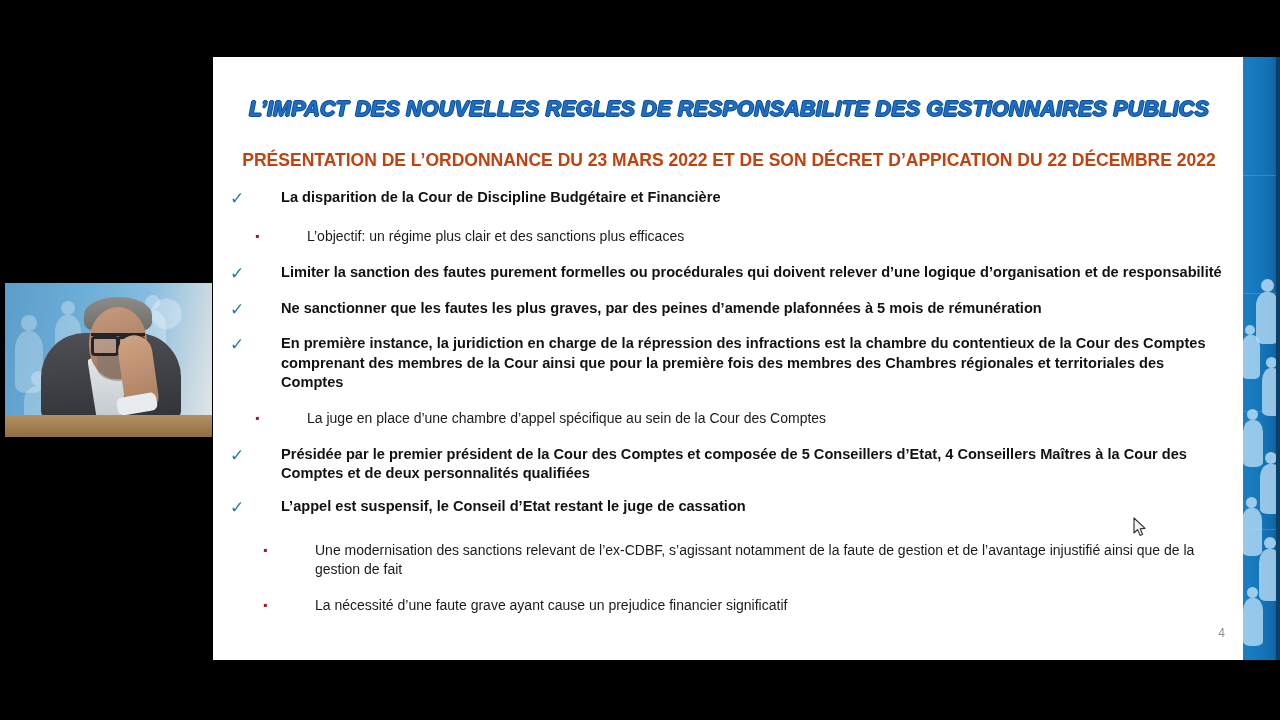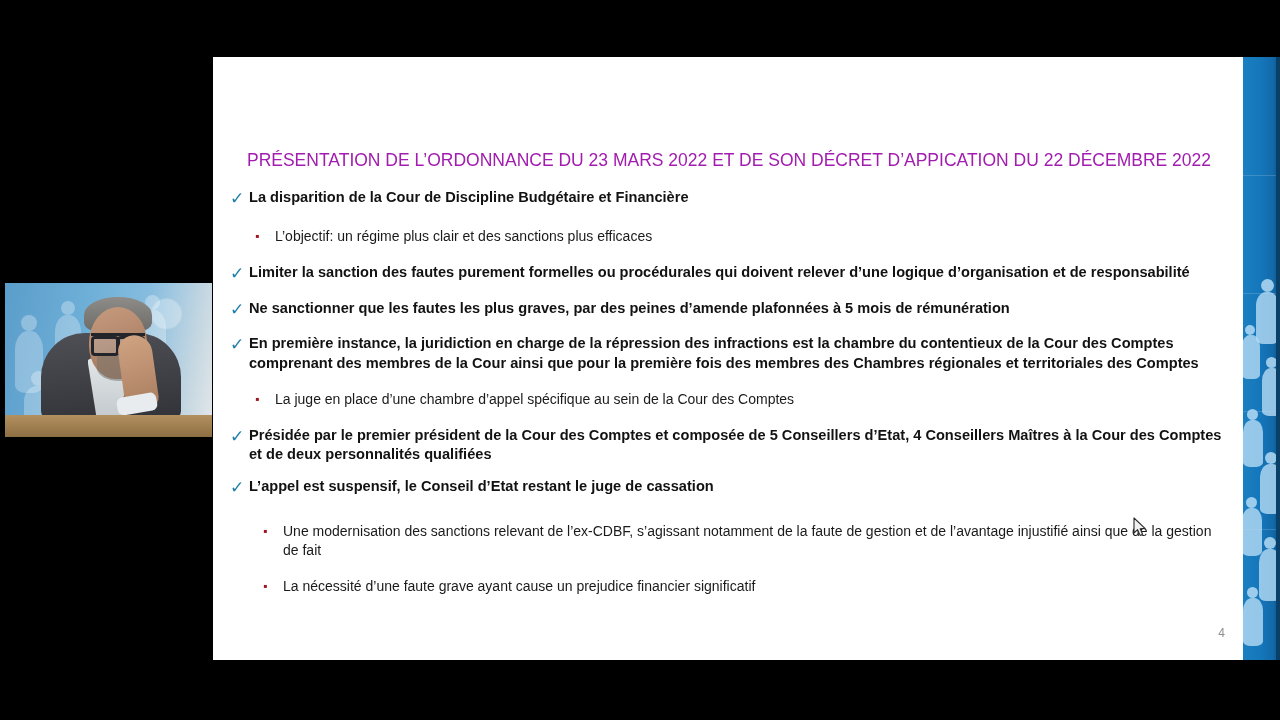--- a/index.html
+++ b/index.html
@@ -159,38 +159,38 @@
     color: #1c6fc4;
     text-shadow:
       1px 0 0 #0f4f95, -1px 0 0 #0f4f95,
       0 1px 0 #0f4f95, 0 -1px 0 #0f4f95;
     white-space: nowrap;
   }
   #subtitle {
     position: absolute;
     left: 12px; top: 93px; width: 1008px;
     text-align: center;
-    font-size: 17.5px; font-weight: 400;
-    color: #a21caf;
+    font-size: 17.5px; font-weight: 700;
+    color: #c2410c;
     white-space: nowrap;
   }
 
   
   #bullets {
     position: absolute;
     left: 8px; top: 131px;
     width: 1010px;
   }
   .row { position: relative; display: flex; }
   .row .mark {
     flex: 0 0 auto;
     text-align: left;
     line-height: 1.32;
   }
-  .row .txt { flex: 1 1 auto; }
+  .row .txt { flex: 1 1 auto; margin-left: 32px; }
 
   
   .lvl1 { margin-bottom: 13px; }
   .lvl1 .mark {
     width: 28px;
     color: #1f7fa8;
     font-size: 17px;
     padding-left: 9px;
   }
   .lvl1 .txt {
@@ -294,20 +294,21 @@
 
       <div class="band-head" style="left:21px; top:480px; width:12px; height:12px;"></div>
       <div class="band-sil" style="left:16px; top:492px; width:22px; height:52px;"></div>
 
       <div class="band-head" style="left:4px;  top:530px; width:11px; height:11px;"></div>
       <div class="band-sil" style="left:0px;  top:541px; width:20px; height:48px;"></div>
 
       <div id="deco-edge"></div>
     </div>
 
+    <div id="title">L’IMPACT DES NOUVELLES REGLES DE RESPONSABILITE DES GESTIONNAIRES PUBLICS</div>
 
     <div id="subtitle">PRÉSENTATION DE L’ORDONNANCE DU 23 MARS 2022 ET DE SON DÉCRET D’APPICATION DU 22 DÉCEMBRE 2022</div>
 
     <div id="bullets">
 
       <div class="row lvl1">
         <span class="mark">✓</span>
         <span class="txt">La disparition de la Cour de Discipline Budgétaire et Financière</span>
       </div>
 

